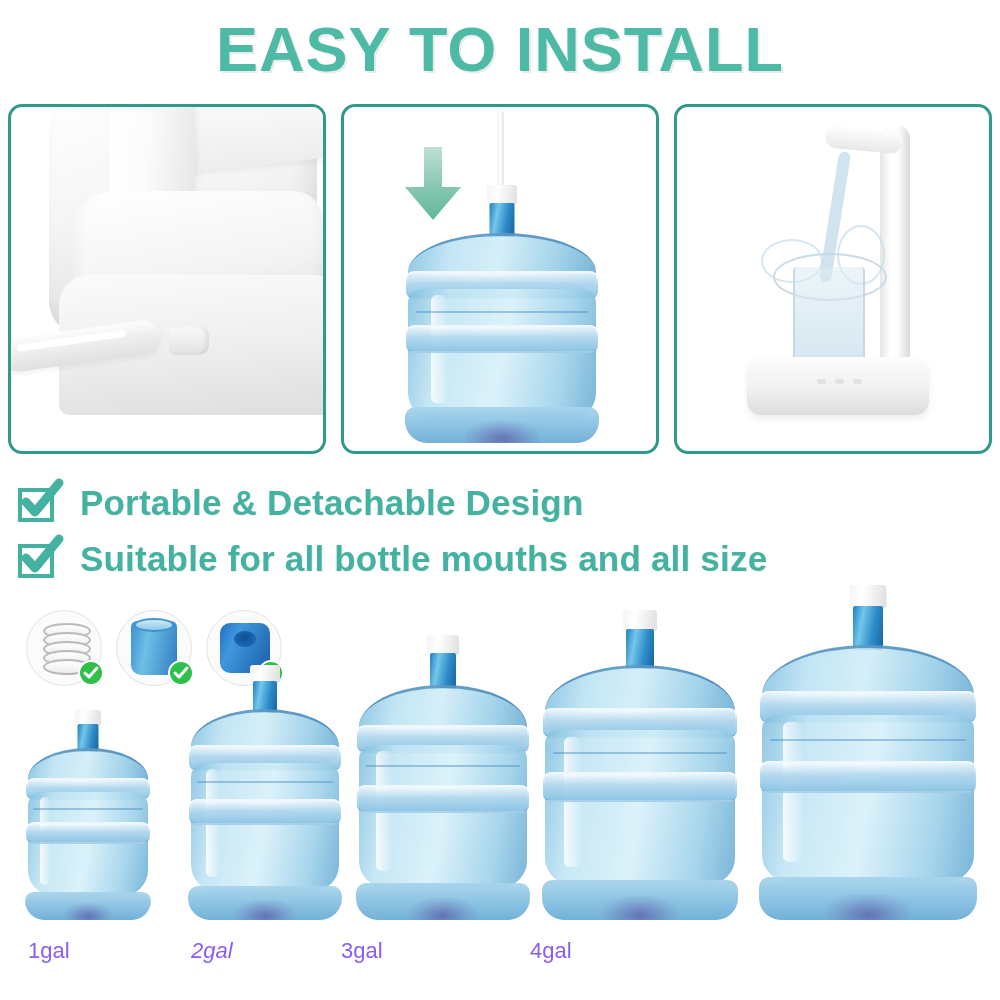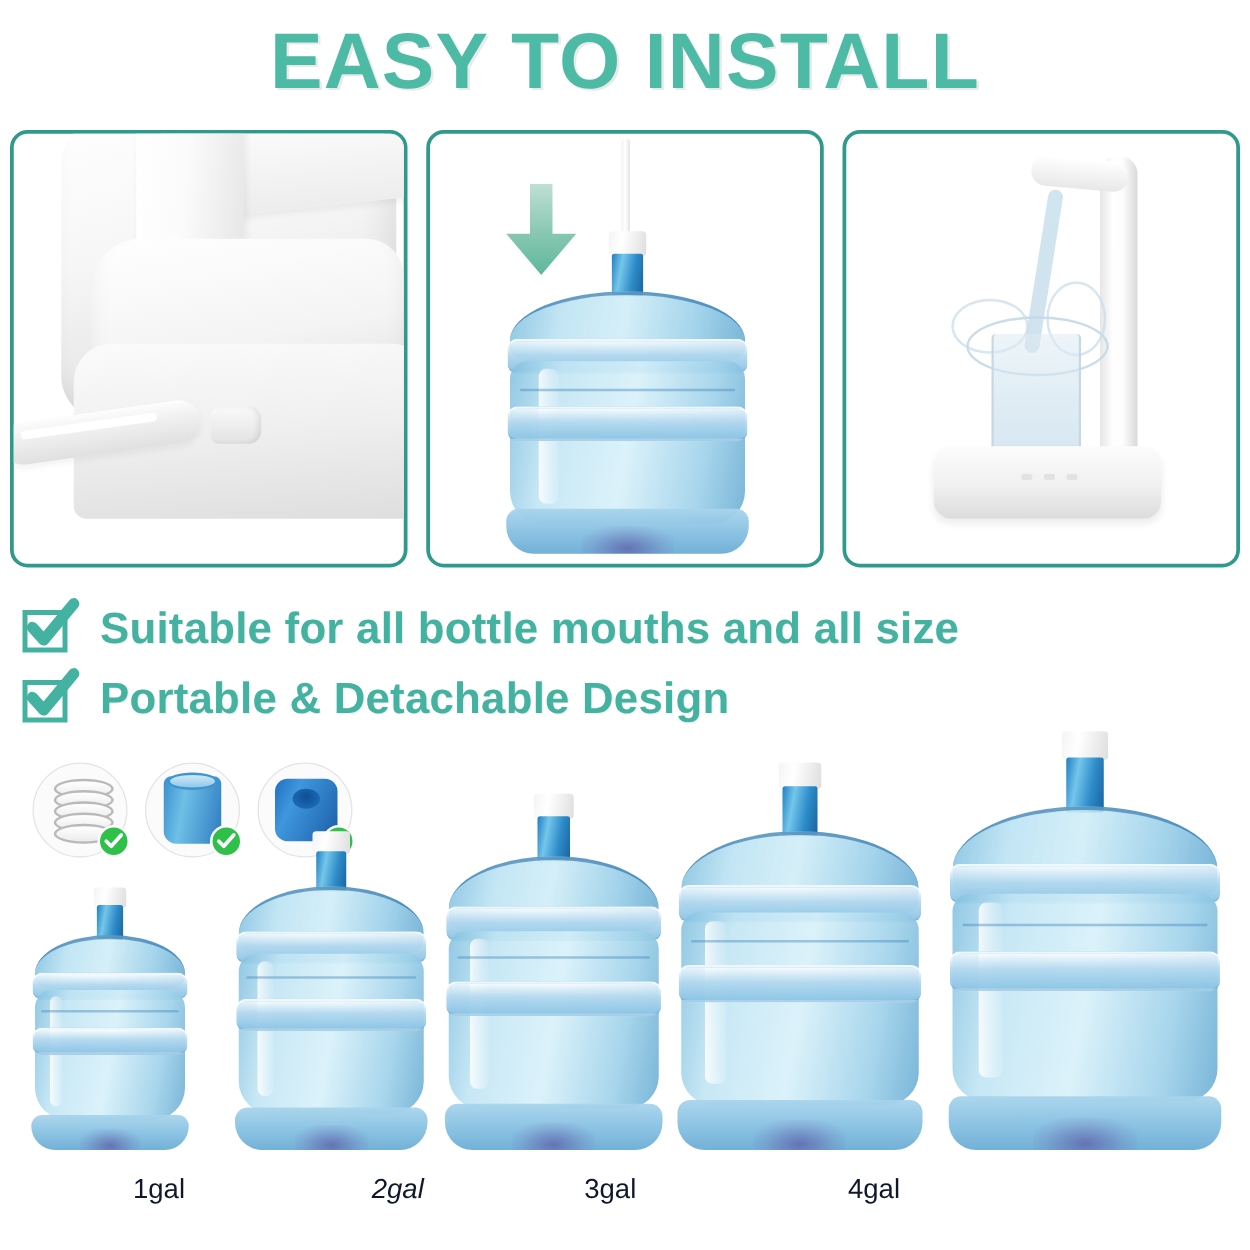--- a/index.html
+++ b/index.html
@@ -334,23 +334,23 @@
   .b-waterline {
     position: absolute; left: 4%;
     width: 92%; height: 2px;
     background: rgba(70,140,190,0.45);
     border-radius: 2px;
   }
 
   .gal-label {
     position: absolute;
     top: 938px;
-    text-align: right;
+    text-align: left;
     font-size: 22px;
-    color: #0f172a;
+    color: #8b5cf6;
     font-family: "Liberation Sans", sans-serif;
   }
 </style>
 </head>
 <body>
 
 <div class="root">
 
   <div class="title">EASY TO INSTALL</div>
 
@@ -413,30 +413,30 @@
   </div>
 
   <div class="features">
     <div class="feature-row">
       <div class="checkbox">
         <div class="box"></div>
         <svg width="48" height="48" viewBox="0 0 48 48">
           <path d="M10 24 L19 34 L43 5" fill="none" stroke="#44b2a0" stroke-width="9" stroke-linecap="round" stroke-linejoin="round"></path>
         </svg>
       </div>
-      <div class="feature-text">Suitable for all bottle mouths and all size</div>
+      <div class="feature-text">Portable &amp; Detachable Design</div>
     </div>
     <div class="feature-row">
       <div class="checkbox">
         <div class="box"></div>
         <svg width="48" height="48" viewBox="0 0 48 48">
           <path d="M10 24 L19 34 L43 5" fill="none" stroke="#44b2a0" stroke-width="9" stroke-linecap="round" stroke-linejoin="round"></path>
         </svg>
       </div>
-      <div class="feature-text">Portable &amp; Detachable Design</div>
+      <div class="feature-text">Suitable for all bottle mouths and all size</div>
     </div>
   </div>
 
   <div class="mouths">
 
     <div class="mouth">
       <div class="circle">
         <div class="m1-spiral">
           <i style="top:0px;"></i>
             <i style="top:9px;"></i>

